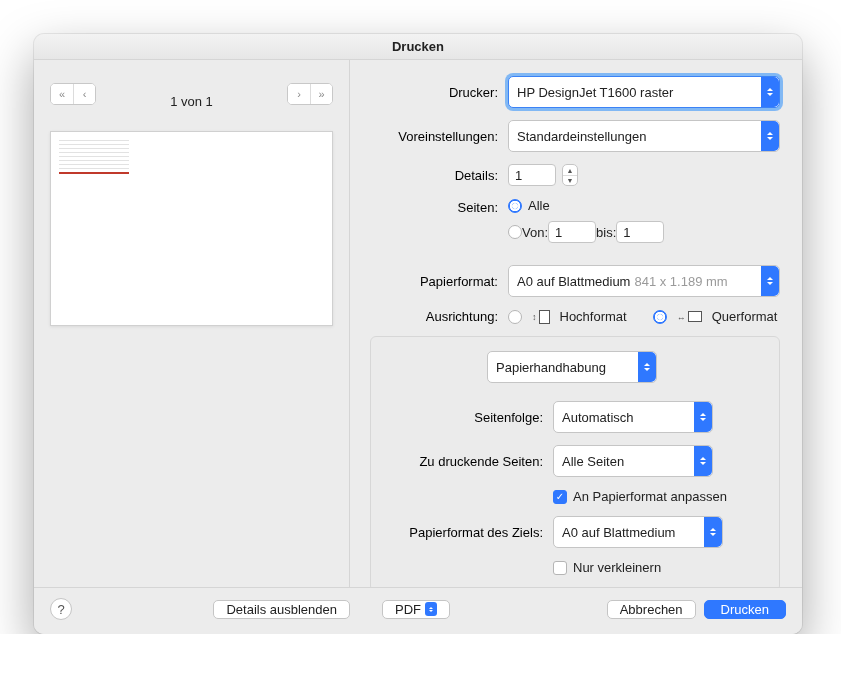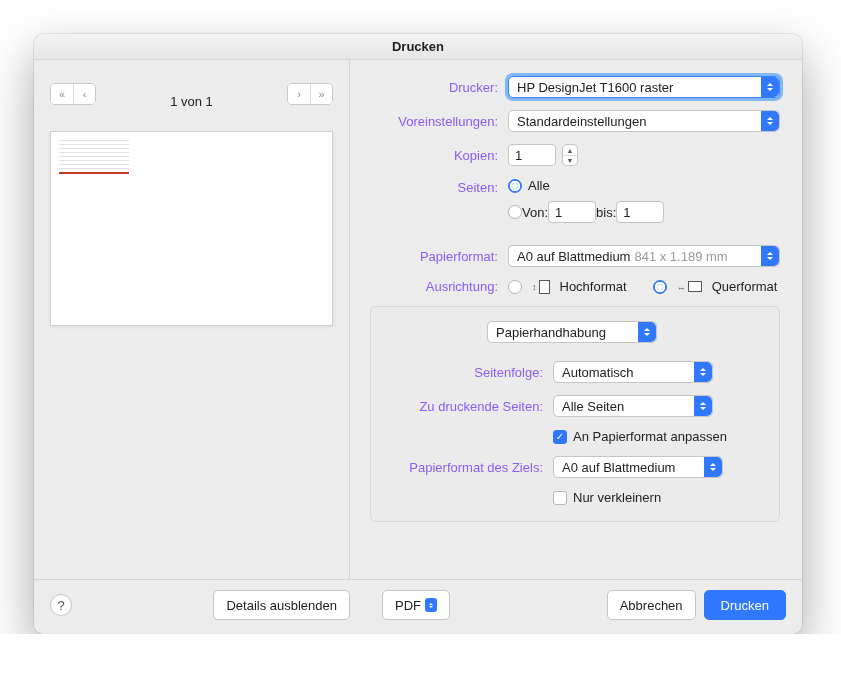--- a/index.html
+++ b/index.html
@@ -98,39 +98,39 @@
   
   .row {
     display: flex;
     align-items: center;
     margin-bottom: 12px;
   }
   .row .label {
     width: 138px;
     text-align: right;
     padding-right: 10px;
-    color:#8b5cf6;
+    color:#000000;
   }
   .row .field {
     flex:1;
     display:flex;
     align-items:center;
     gap:6px;
     flex-wrap:wrap;
   }
 
   
   .sel {
     position: relative;
     display: inline-flex;
     align-items: center;
     background: #fff;
     border: 1px solid #c5c5c5;
     border-radius: 5px;
-    height: 22px;
+    height: 32px;
     padding: 0 22px 0 8px;
     min-width: 80px;
   }
   .sel.focused {
     box-shadow: 0 0 0 3px rgba(0,122,255,0.45);
     border-color:#3b82f6;
   }
   .sel .dim { color:#9a9a9a; margin-left:4px; }
   .sel-arr {
     position: absolute; right:0; top:0; bottom:0;
@@ -234,21 +234,21 @@
     display:flex; align-items:center; justify-content:space-between;
     padding-left:16px;
   }
   .helpbtn {
     width:22px;height:22px;border-radius:50%;
     border:1px solid #c5c5c5;background:#fff;
     display:flex;align-items:center;justify-content:center;
     font-size:13px;color:#555;
   }
   .btn {
-    height:30px; padding:0 12px;
+    height:19px; padding:0 12px;
     border:1px solid #c5c5c5; border-radius:5px;
     background:#fff; display:inline-flex;align-items:center;gap:4px;
   }
   .btn.primary {
     background:#2f78ff; border-color:#2f78ff; color:#fff;
     padding: 0 16px; font-weight:500;
   }
   .btn .mini-sel {
     width:12px;height:14px;border-radius:3px;background:#2f78ff;
     display:flex;flex-direction:column;align-items:center;justify-content:center;
@@ -314,21 +314,21 @@
           <div class="label">Voreinstellungen:</div>
           <div class="field">
             <div class="sel" style="flex:1">
               <span>Standardeinstellungen</span>
               <span class="sel-arr"></span>
             </div>
           </div>
         </div>
 
         <div class="row">
-          <div class="label">Kopien:</div>
+          <div class="label">Details:</div>
           <div class="field">
             <div class="numfield">
               <span>1</span>
             </div>
             <div class="stepper">
               <div>▲</div>
               <div>▼</div>
             </div>
           </div>
         </div>

